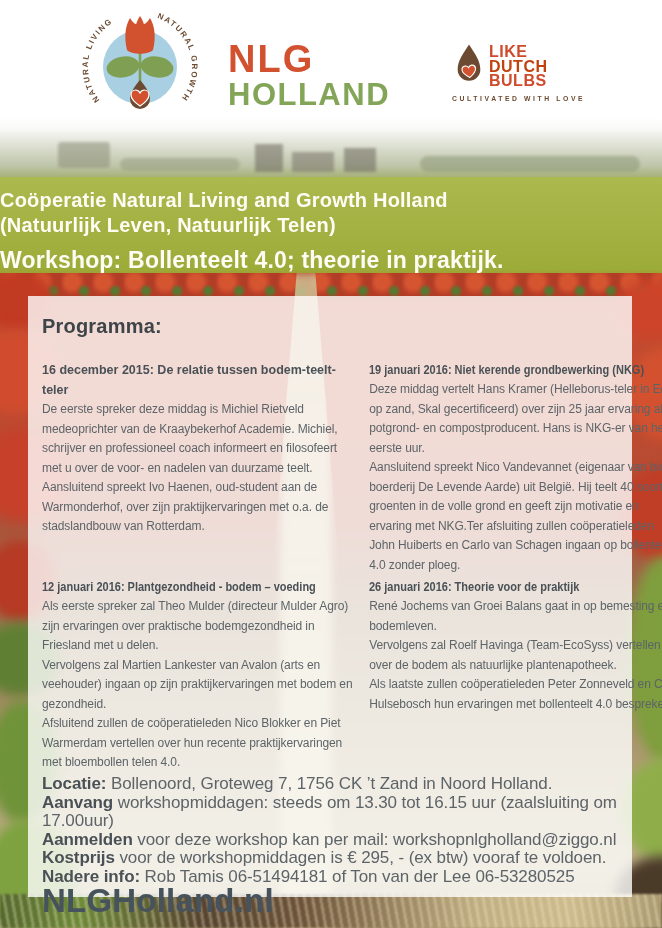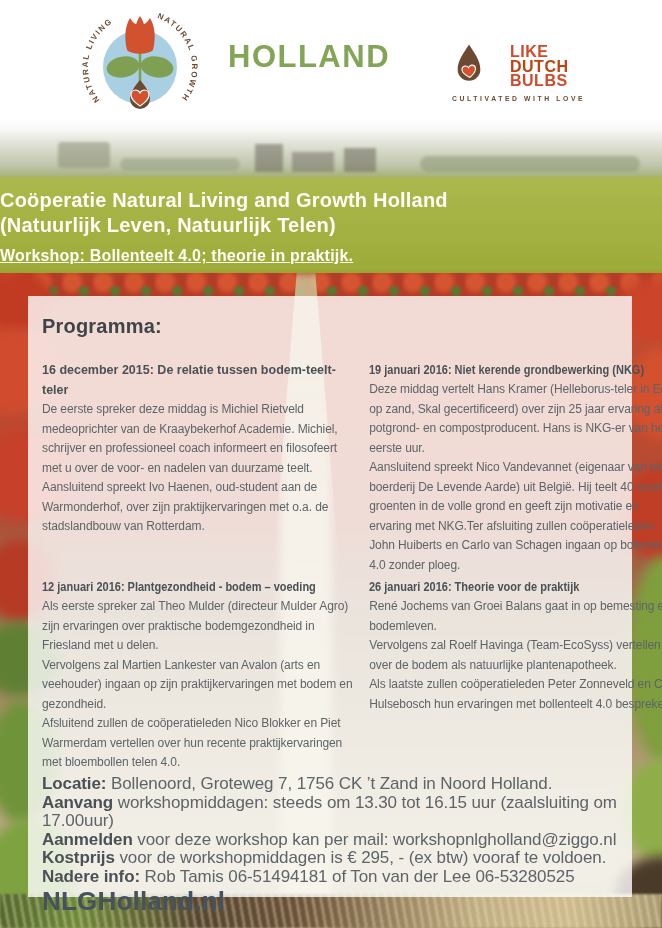--- a/index.html
+++ b/index.html
@@ -47,49 +47,49 @@
     filter:blur(1px);
   }
 
   
   .header { position:absolute; top:0; left:0; right:0; height:118px; }
   .nlg-logo { position:absolute; left:80px; top:4px; width:120px; height:120px; }
   .wordmark { position:absolute; left:228px; top:40px; line-height:1; }
   .wm-nlg { font-size:38px; font-weight:bold; letter-spacing:2px; color:#d2512f; }
   .wm-holland { font-size:31px; font-weight:bold; letter-spacing:1.5px; color:#83a557; margin-top:1px; }
   .ldb { position:absolute; left:452px; top:42px; }
-  .ldb-row { display:flex; align-items:flex-start; gap:24px; }
+  .ldb-row { display:flex; align-items:flex-start; gap:3px; }
   .ldb-text { line-height:1; padding-top:3px; }
   .ldb-text div { font-size:16px; font-weight:bold; letter-spacing:0.5px; line-height:14.5px; }
   .ldb-like,.ldb-bulbs { color:#cf4a2b; }
   .ldb-dutch { color:#c2410c; }
   .ldb-tagline { margin-top:6px; font-size:6.8px; font-weight:bold; letter-spacing:2.6px; color:#6b4a31; white-space:nowrap; }
 
   
   .banner { position:absolute; left:0; right:0; top:177px; height:96px;
     background:linear-gradient(180deg, rgba(172,185,78,0.92), rgba(155,171,55,0.92));
     color:#fdfdf6; padding-top:11px;
   }
   .banner-l1,.banner-l2 { font-size:20px; font-weight:bold; line-height:25px; letter-spacing:0.2px; }
-  .banner-sub { font-size:16px; font-weight:bold; margin-top:9px; letter-spacing:0.2px;text-decoration:underline; }
+  .banner-sub { font-size:23px; font-weight:bold; margin-top:9px; letter-spacing:0.2px; }
 
   
   .overlay { position:absolute; left:28px; top:296px; width:604px; height:601px;
     background:rgba(255,255,255,0.8); padding:12px 14px;
   }
   .prog-heading { font-size:20px; font-weight:bold; color:#3e4448; line-height:24px; margin:6px 0 22px 0; letter-spacing:0.2px; }
   .grid { display:grid; grid-template-columns:1fr 1fr; column-gap:16px; grid-template-rows:217px 198px; }
   .session h3 { font-size:12.5px; font-weight:bold; color:#4a5156; line-height:20px;
     white-space:nowrap; transform:scaleX(0.88); transform-origin:left center; width:114%; }
   .session.wrap h3 { white-space:normal; transform:none; width:auto; }
   .session p { font-size:12px; color:#5d6468; line-height:19.5px; white-space:pre-line; letter-spacing:-0.1px; }
   .info { margin-top:0; }
   .info-line { font-size:17px; line-height:18.5px; color:#5d6468; letter-spacing:-0.1px; }
   .info-label { font-weight:bold; color:#4a5156; }
-  .site { font-size:26px; font-weight:bold; color:#46525c; line-height:28px; margin-top:1px; letter-spacing:0.2px; }
+  .site { font-size:33px; font-weight:bold; color:#46525c; line-height:28px; margin-top:1px; letter-spacing:0.2px; }
 </style>
 </head>
 <body>
 
 <div class="page">
 
   <div class="photo">
     <div class="horizon">
       <div class="bldg" style="left:58px;top:14px;width:52px;height:26px;background:#8d9078;border-radius:4px;"></div>
       <div class="bldg" style="left:255px;top:16px;width:28px;height:28px;background:#6e6a5e;"></div>
@@ -139,20 +139,21 @@
       </g>
       <text font-size="8" font-weight="bold" fill="#6b4a31" letter-spacing="1.6" font-family="Liberation Sans, DejaVu Sans, sans-serif">
         <textPath href="#arc" startOffset="2%">NATURAL LIVING</textPath>
       </text>
       <text font-size="8" font-weight="bold" fill="#6b4a31" letter-spacing="1.6" font-family="Liberation Sans, DejaVu Sans, sans-serif">
         <textPath href="#arc" startOffset="57%">NATURAL GROWTH</textPath>
       </text>
     </svg>
 
     <div class="wordmark">
+      <div class="wm-nlg">NLG</div>
       <div class="wm-holland">HOLLAND</div>
     </div>
 
     <div class="ldb">
       <div class="ldb-row">
         <svg width="34" height="46" viewBox="0 0 60 80">
           <path d="M30,4 C20,20 10,32 10,48 a20,20 0 0 0 40,0 C50,32 40,20 30,4 Z" fill="#6b4a31"></path>
           <path d="M30,62 C22,56.5 18,51.5 18,47.5 C18,43.5 21,41 24.2,41 C26.8,41 28.7,42.3 30,44.6 C31.3,42.3 33.2,41 35.8,41 C39,41 42,43.5 42,47.5 C42,51.5 38,56.5 30,62 Z" fill="#d2512f" stroke="#ffffff" stroke-width="2" transform="rotate(-8 30 50)"></path>
         </svg>
         <div class="ldb-text">

